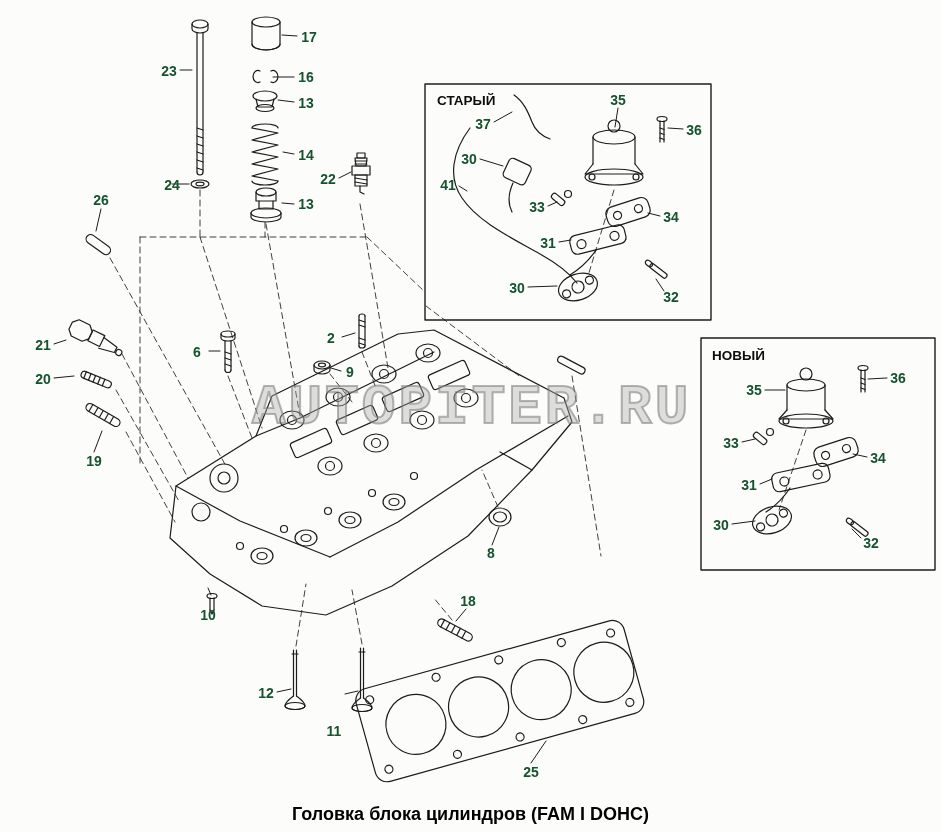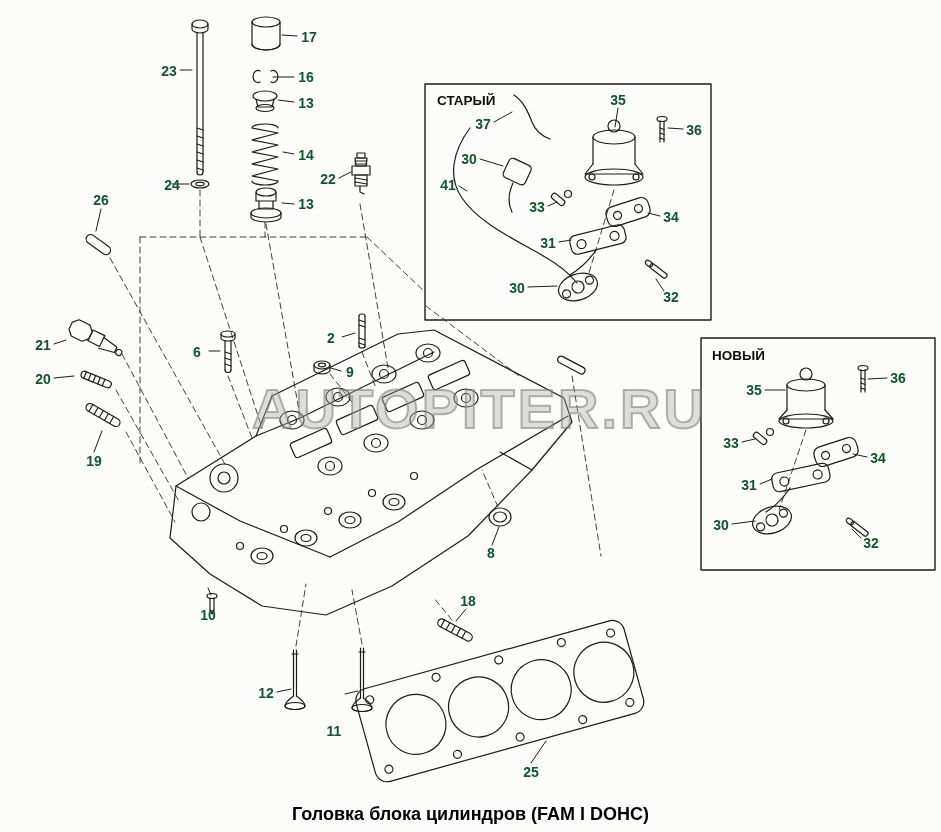--- a/index.html
+++ b/index.html
@@ -27,21 +27,21 @@
     font-weight:bold;
     font-size:13.5px;
     color:#0d0d0d;
     z-index:10;
   }
   .watermark {
     position:absolute;
     left:252px;
     top:376px;
     z-index:6;
-    font-family:Liberation Sans, sans-serif;
+    font-family:Liberation Mono, monospace;
     font-weight:bold;
     font-size:56px;
     letter-spacing:3px;
     color:rgba(170,170,170,0.38);
     -webkit-text-stroke:2px rgba(120,120,120,0.55);
     white-space:nowrap;
     pointer-events:none;
   }
   .caption {
     position:absolute;

